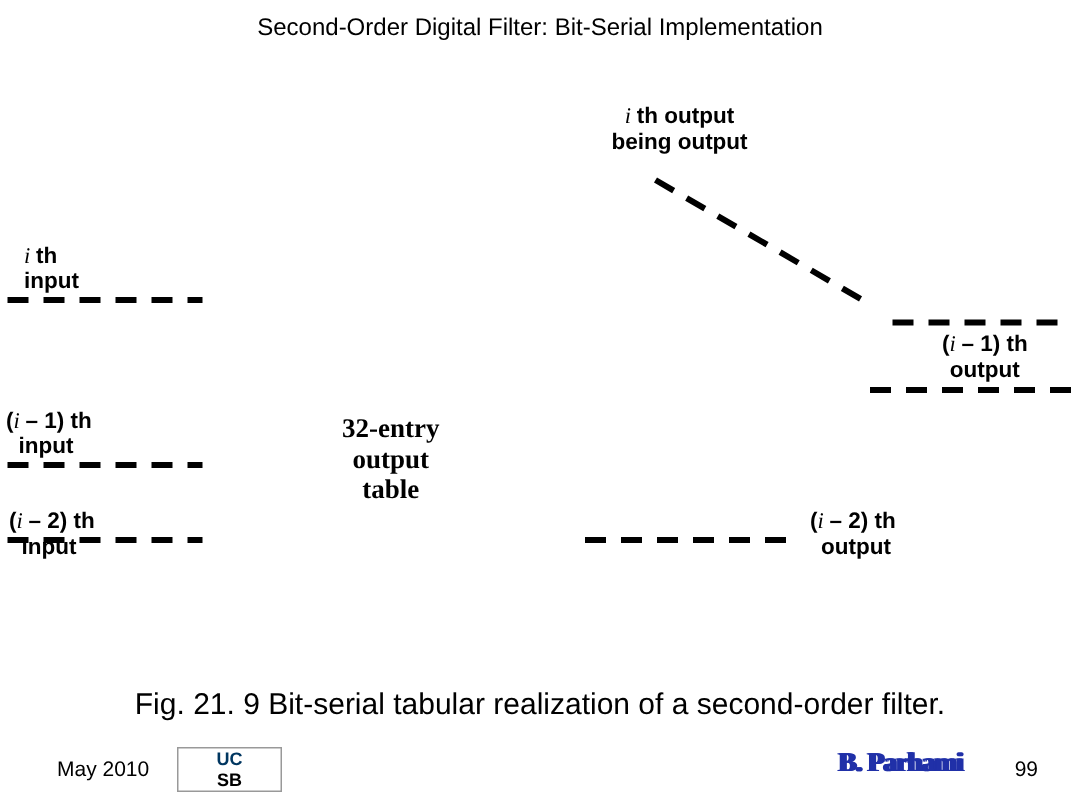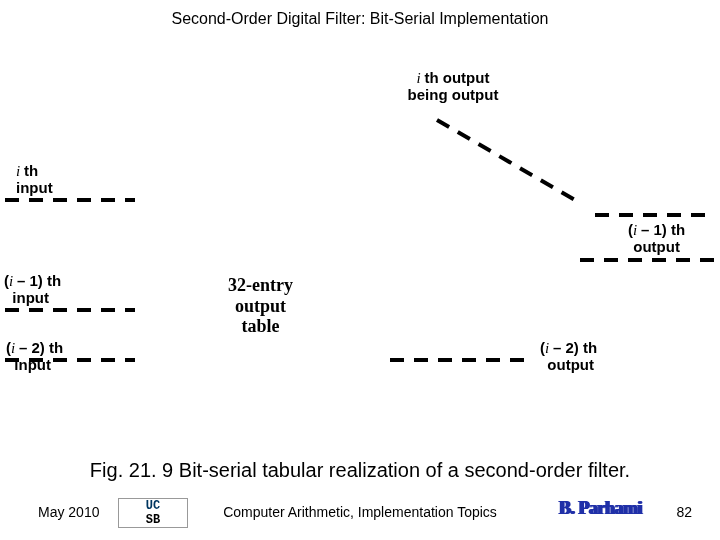--- a/index.html
+++ b/index.html
@@ -63,21 +63,20 @@
   }
   .footer .date { position: absolute; left: 38px; top: 6px; }
   .footer .logo {
     position: absolute; left: 118px; top: 0;
     width: 68px; height: 28px;
     border: 1px solid #999;
     text-align: center;
     font-size: 12px;
     line-height: 14px;
     padding-top: 0px;
-    font-family: Liberation Mono, monospace;
   }
   .footer .logo .u { color: #003660; font-weight: bold; }
   .footer .logo .sb { color: #000000; font-weight: bold; }
   .footer .center { position: absolute; left: 0; right: 0; text-align: center; top: 6px; }
   .footer .author {
     position: absolute; right: 78px; top: 0;
     font-family: "Comic Sans MS", cursive;
     font-weight: bold;
     font-size: 18px;
     color: #2030a8;
@@ -154,16 +153,15 @@
 </div>
 
 <div class="caption">Fig. 21. 9   Bit-serial tabular realization of a second-order filter.</div>
 
 <div class="footer">
   <div class="date">May 2010</div>
   <div class="logo">
     <span class="u">UC</span><br>
     <span class="sb">SB</span>
   </div>
-  <div class="center">Computer Arithmetic, Implementation Topics</div>
   <div class="author">B. Parhami</div>
-  <div class="pagenum">82</div>
+  <div class="pagenum">99</div>
 </div>
 
 </body></html>

